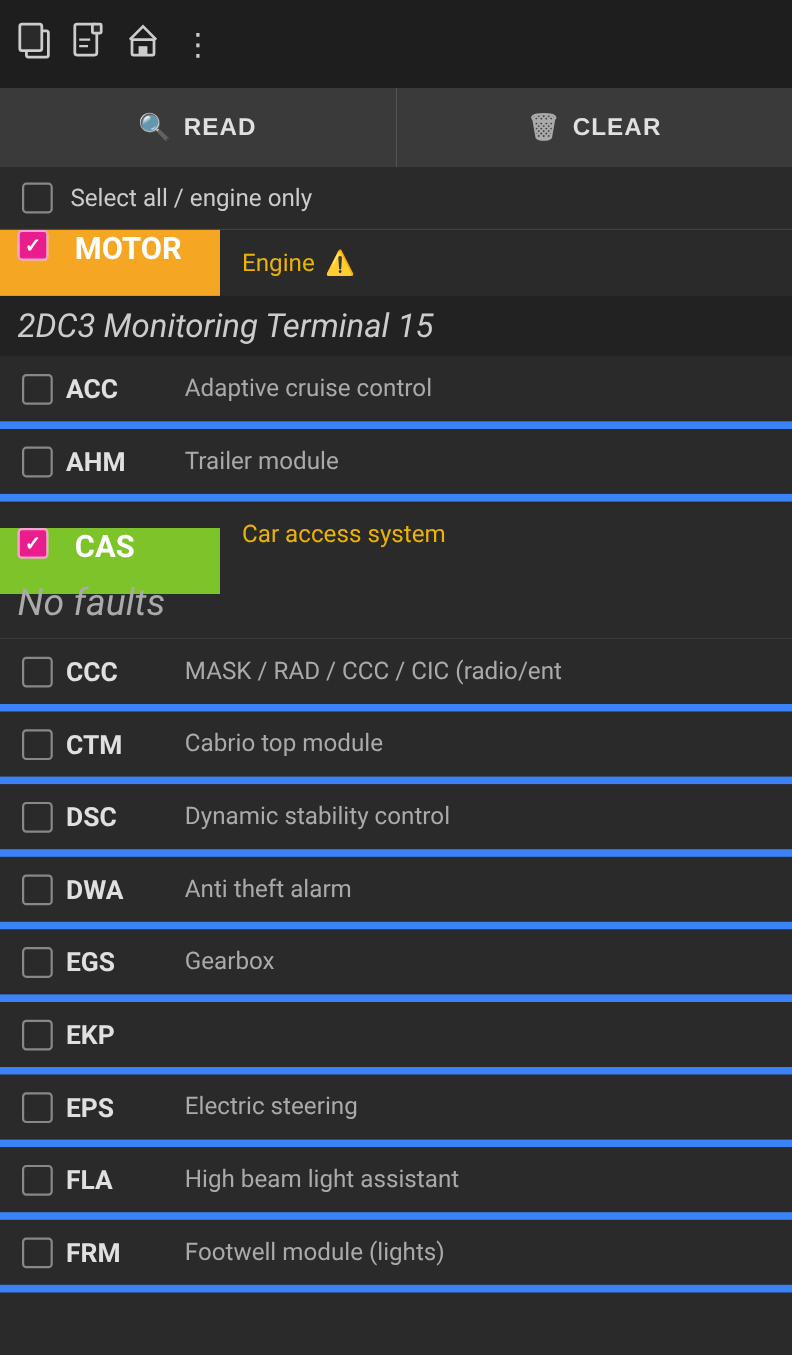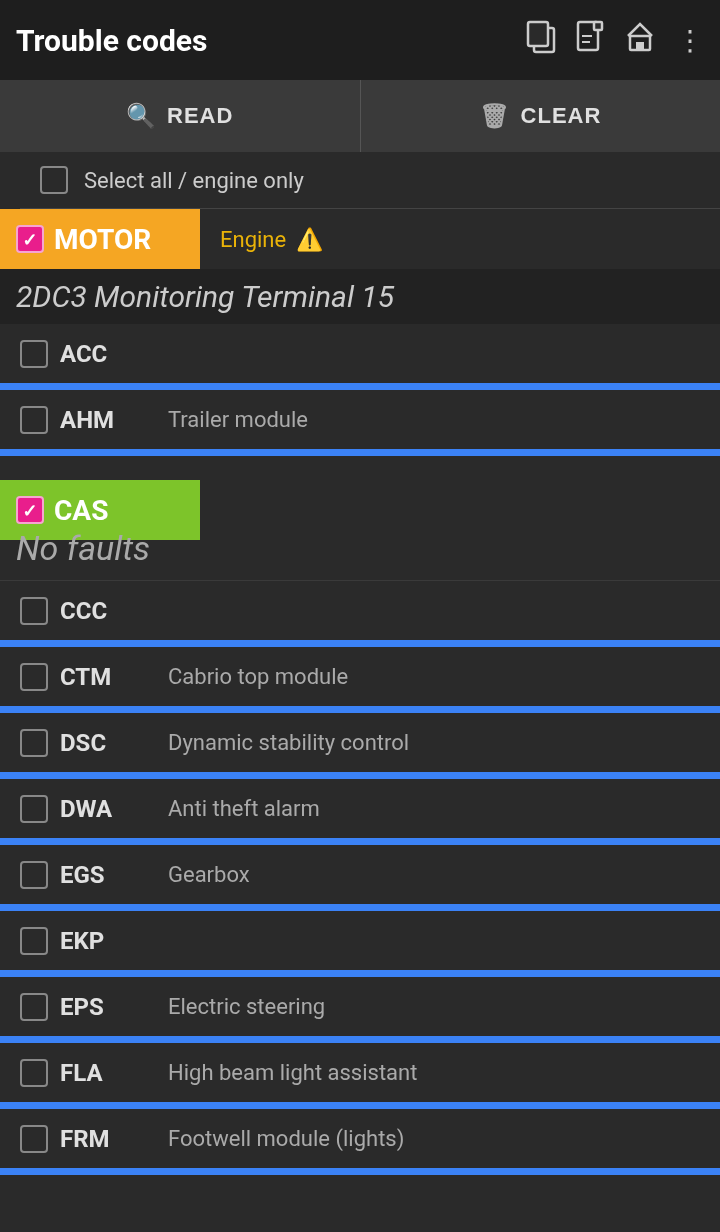--- a/index.html
+++ b/index.html
@@ -66,21 +66,20 @@
     }
 
     
     .select-all-row {
       display: flex;
       align-items: center;
       padding: 14px 20px;
       background: #2a2a2a;
       border-bottom: 1px solid #444;
       gap: 16px;
-      margin-left: 20px;
     }
     .checkbox {
       width: 28px;
       height: 28px;
       border: 2px solid #888;
       border-radius: 4px;
       background: transparent;
       display: flex;
       align-items: center;
       justify-content: center;
@@ -95,23 +94,22 @@
     
     .module-header {
       display: flex;
       align-items: center;
       height: 60px;
     }
     .module-badge {
       min-width: 200px;
       height: 60px;
       display: flex;
-      align-items: center;
       padding-left: 16px;
-      gap: 10px;
+      gap: 24px;
     }
     .module-badge.orange { background: #f5a623; }
     .module-badge.green  { background: #7dc42a; margin-top: 48px; }
 
     .module-badge .mod-checkbox {
       width: 28px;
       height: 28px;
       border: 2px solid rgba(255,255,255,0.6);
       border-radius: 4px;
       background: #e91e8c;
@@ -185,21 +183,20 @@
       flex: 1;
       overflow: hidden;
       text-overflow: ellipsis;
       white-space: nowrap;
     }
   </style>
 </head>
 <body>
 
 <div class="header">
-  <span class="header-title">Trouble codes</span>
   <div class="header-icons">
 
     <span class="header-icon">
       <svg width="30" height="34" viewBox="0 0 30 34" fill="none" xmlns="http://www.w3.org/2000/svg">
         <rect x="8" y="8" width="20" height="24" rx="2" stroke="#cccccc" stroke-width="2.5" fill="none"></rect>
         <rect x="2" y="2" width="20" height="24" rx="2" stroke="#cccccc" stroke-width="2.5" fill="#2a2a2a"></rect>
       </svg>
     </span>
 
     <span class="header-icon">
@@ -249,40 +246,45 @@
     <span>Engine</span>
     <span class="warning-icon">⚠️</span>
   </div>
 </div>
 
 <div class="section-header">2DC3 Monitoring Terminal 15</div>
 
 <div class="list-item">
   <div class="checkbox"></div>
   <span class="item-code">ACC</span>
+  <span class="item-desc">Adaptive cruise control</span>
 </div>
 
 <div class="list-item">
   <div class="checkbox"></div>
   <span class="item-code">AHM</span>
   <span class="item-desc">Trailer module</span>
 </div>
 
 <div class="module-header">
   <div class="module-badge green">
     <div class="mod-checkbox"></div>
     <span class="module-name">CAS</span>
   </div>
+  <div class="module-desc">
+    <span>Car access system</span>
+  </div>
 </div>
 
 <div class="status-row">No faults</div>
 
 <div class="list-item">
   <div class="checkbox"></div>
   <span class="item-code">CCC</span>
+  <span class="item-desc">MASK / RAD / CCC / CIC (radio/ent</span>
 </div>
 
 <div class="list-item">
   <div class="checkbox"></div>
   <span class="item-code">CTM</span>
   <span class="item-desc">Cabrio top module</span>
 </div>
 
 <div class="list-item">
   <div class="checkbox"></div>

